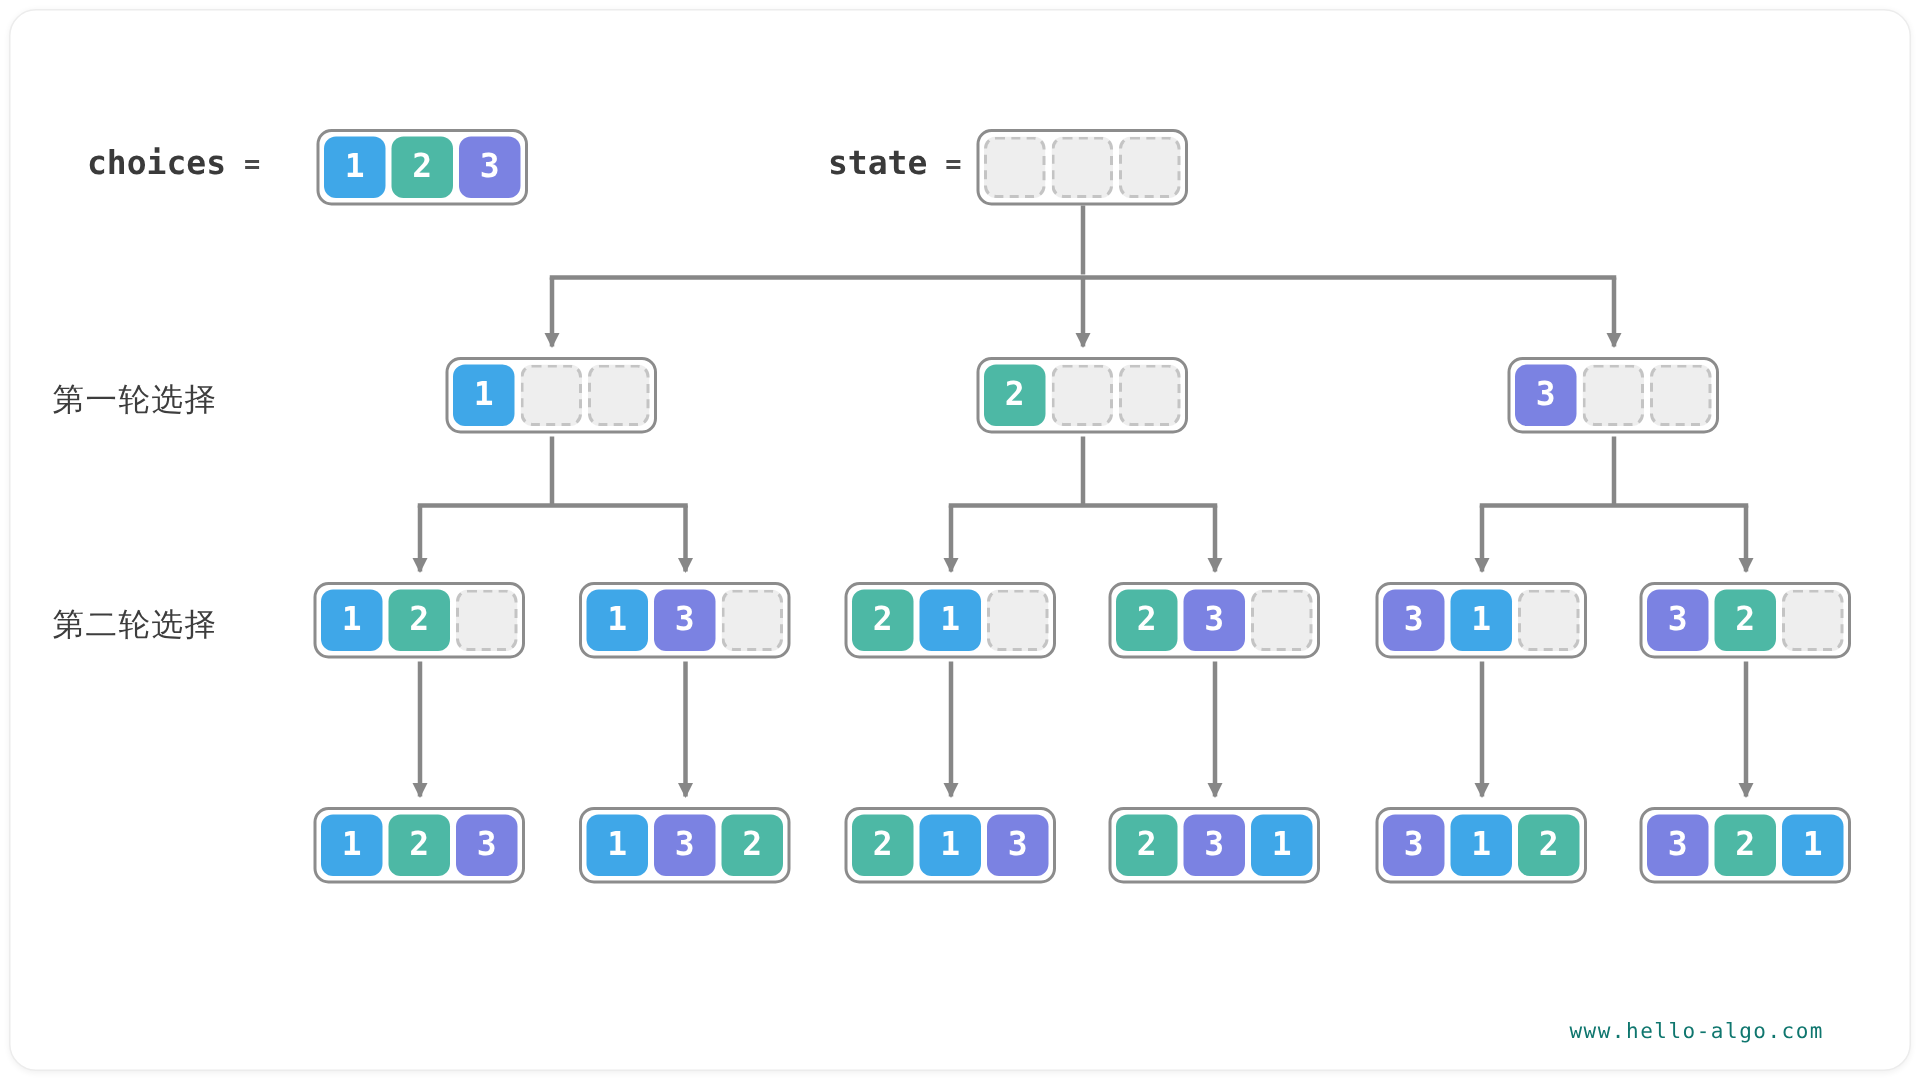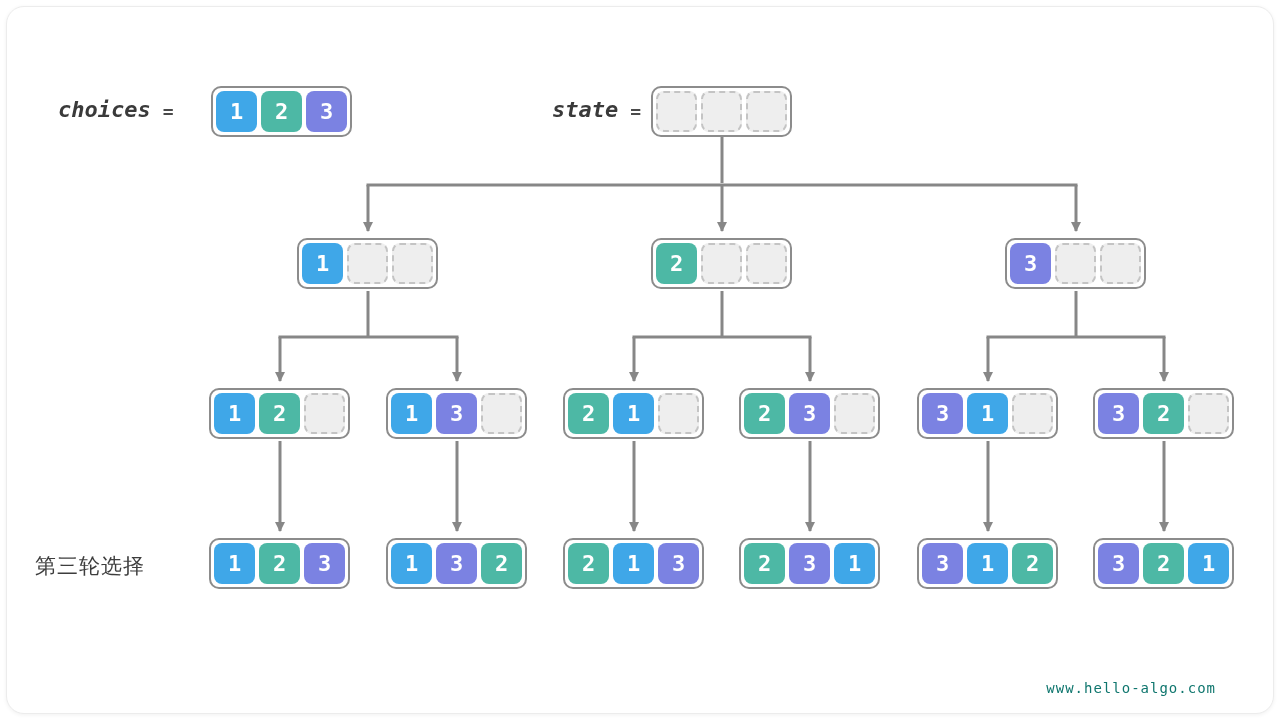--- a/index.html
+++ b/index.html
@@ -13,23 +13,22 @@
   }
 
   .layer { position: absolute; left: 0; top: 0; width: 1280px; height: 720px; }
 
   svg.connectors { position: absolute; left: 0; top: 0; }
 
   .code-label {
     position: absolute;
     font-family: "DejaVu Sans Mono", monospace;
     font-weight: bold; font-size: 22px; color: #3a3a3a;
-    display: flex; align-items: flex-end; gap: 12px;
+    display: flex; align-items: center; gap: 12px;
     white-space: nowrap;
-    font-style: italic;
   }
   .code-label .eq { font-size: 18px; font-weight: bold; color: #4a4a4a; }
 
   .round-label {
     position: absolute; left: 35px; width: 150px;
     font-size: 21px; color: #3d3d3d; letter-spacing: 1px;
     white-space: nowrap;
   }
 
   .node {
@@ -116,21 +115,22 @@
   <div class="code-label" style="left:552px; top:97px;">
     <span>state</span>
     <span class="eq">=</span>
   </div>
   <div class="node" style="left:651px; top:86px;">
       <div class="cell empty"></div>
       <div class="cell empty"></div>
       <div class="cell empty"></div>
     </div>
 
-  <div class="round-label" style="top:552px;">第三轮选择</div>
+  <div class="round-label" style="top:252px;">第一轮选择</div>
+  <div class="round-label" style="top:402px;">第二轮选择</div>
 
   <div class="node" style="left:297px; top:238px;">
       <div class="cell" style="background: rgb(63, 167, 232);">1</div>
       <div class="cell empty"></div>
       <div class="cell empty"></div>
     </div>
   <div class="node" style="left:651px; top:238px;">
       <div class="cell" style="background: rgb(77, 184, 165);">2</div>
       <div class="cell empty"></div>
       <div class="cell empty"></div>

